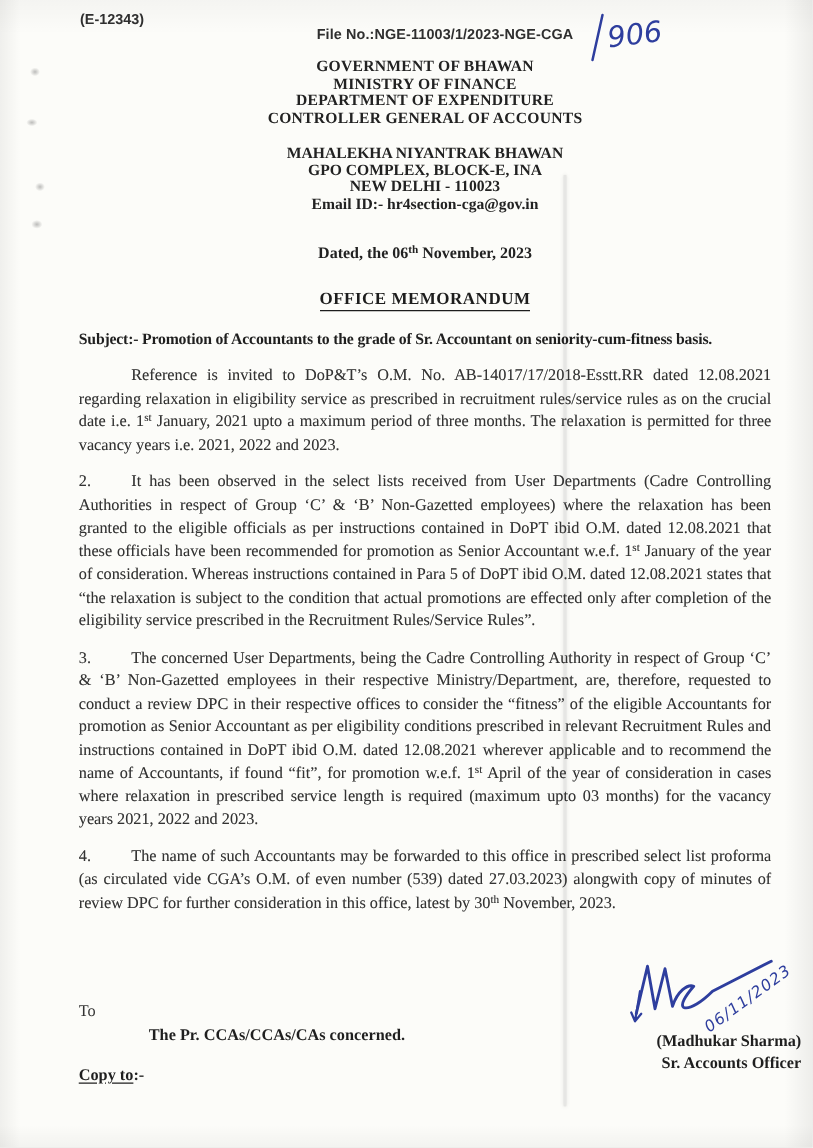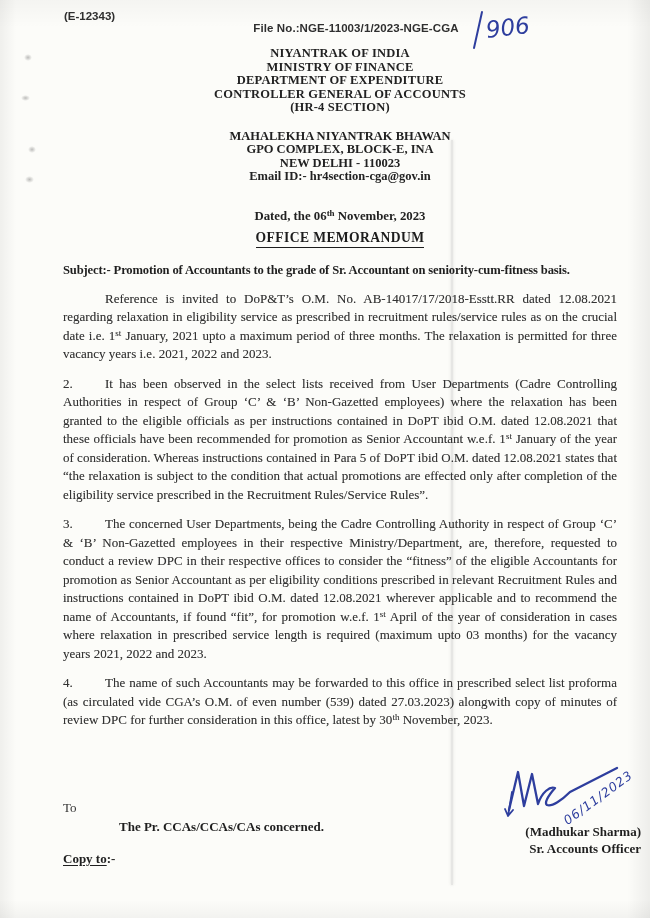--- a/index.html
+++ b/index.html
@@ -32,21 +32,21 @@
   .hw906 { position:absolute; left:408px; top:0; }
 
   .org { text-align:center; margin-top:5px; }
   .org-line { font-weight:bold; font-size:12.5px; line-height:13.5px; color:#222; letter-spacing:0.2px; }
 
   .addr { text-align:center; margin-top:15px; }
   .addr-line { font-weight:bold; font-size:12.5px; line-height:13.5px; color:#222; }
 
   .dateline { text-align:center; margin-top:25px; font-weight:bold; font-size:12.8px; color:#222; }
 
-  .titlerow { text-align:center; margin-top:4px; }
+  .titlerow { text-align:center; margin-top:20px; }
   .memotitle {
     font-weight:bold; font-size:13.6px; color:#1d1d1d; letter-spacing:0.4px;
     border-bottom:1.6px solid #1d1d1d; padding-bottom:1px; display:inline-block;
   }
 
   .subject {
     margin:13px 0 0 0; font-weight:bold; font-size:12.6px; letter-spacing:-0.15px;
     line-height:18px; text-align:justify; color:#1f1f1f;
   }
 
@@ -91,25 +91,24 @@
       </div>
       <span class="hw906">
         <svg width="62" height="42" viewBox="0 0 62 42">
           <line x1="11" y1="2" x2="3" y2="38" stroke="#2e3e9e" stroke-width="2" stroke-linecap="round"></line>
           <text x="16" y="28" transform="rotate(-7 16 28)" font-family="DejaVu Sans, sans-serif" font-style="italic" font-size="23" fill="#2e3e9e">906</text>
         </svg>
       </span>
     </div>
 
     <div class="org">
-        <div class="org-line">NIYANTRAK OF INDIA</div>
+        <div class="org-line">GOVERNMENT OF BHAWAN</div>
         <div class="org-line">MINISTRY OF FINANCE</div>
         <div class="org-line">DEPARTMENT OF EXPENDITURE</div>
         <div class="org-line">CONTROLLER GENERAL OF ACCOUNTS</div>
-        <div class="org-line">(HR-4 SECTION)</div>
       </div>
 
     <div class="addr">
         <div class="addr-line">MAHALEKHA NIYANTRAK BHAWAN</div>
         <div class="addr-line">GPO COMPLEX, BLOCK-E, INA</div>
         <div class="addr-line">NEW DELHI - 110023</div>
         <div class="addr-line">Email ID:- hr4section-cga@gov.in</div>
       </div>
 
     <div class="dateline">Dated, the 06<sup>th</sup> November, 2023</div>

